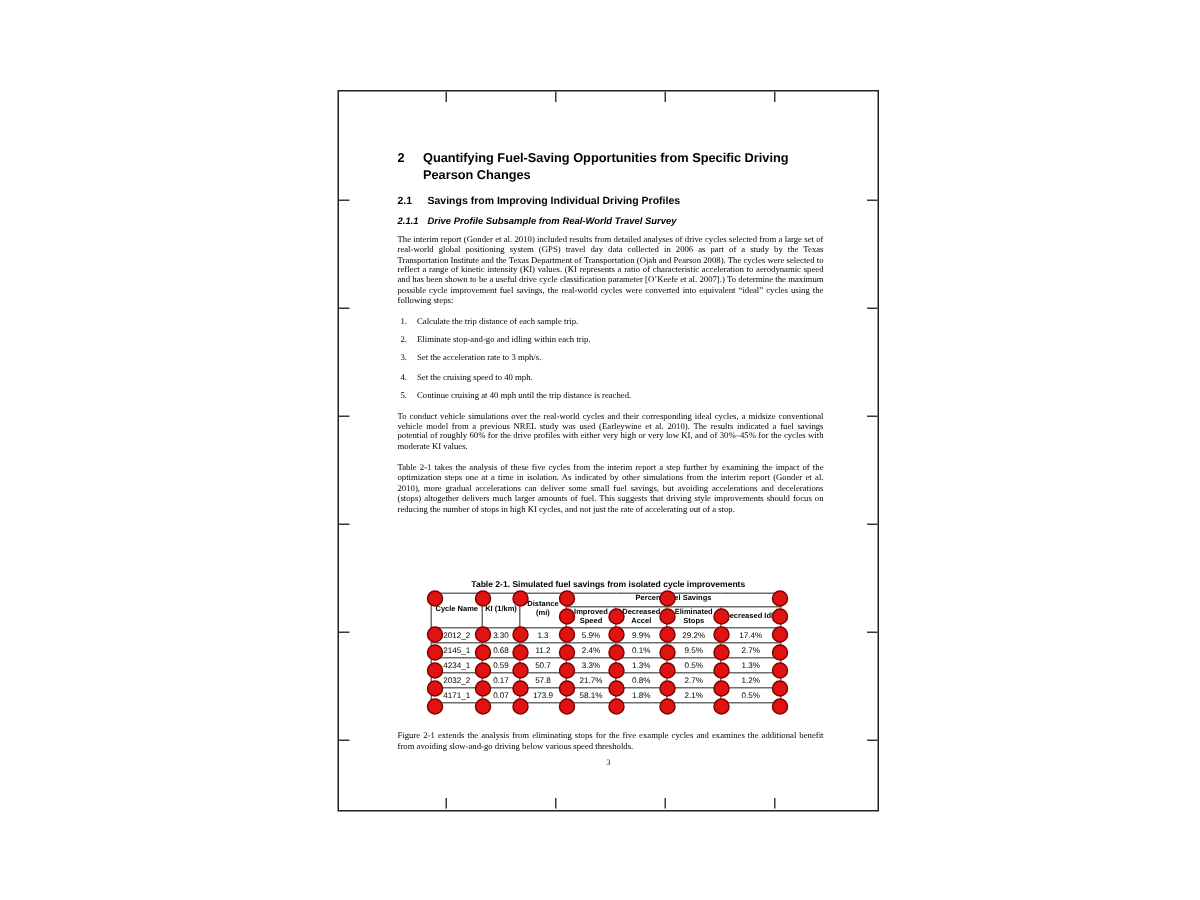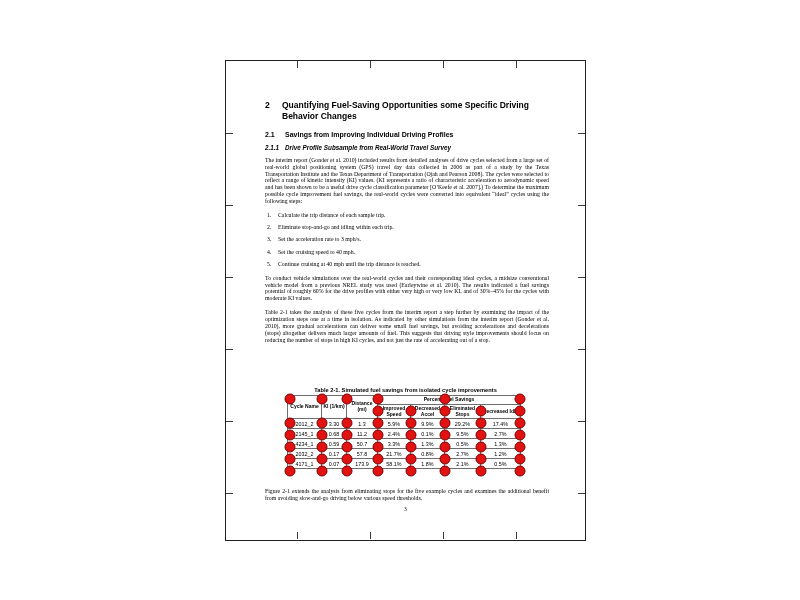--- a/index.html
+++ b/index.html
@@ -55,21 +55,21 @@
 <body>
 
 <div class="canvas">
 
   <div class="page">
 
     <div class="content">
 
       <div class="h1">
         <span class="num">2</span>
-        <span>Quantifying Fuel-Saving Opportunities some Specific Driving Behavior Changes</span>
+        <span>Quantifying Fuel-Saving Opportunities from Specific Driving Pearson Changes</span>
       </div>
 
       <div class="h2">
         <span class="num">2.1</span>
         <span>Savings from Improving Individual Driving Profiles</span>
       </div>
 
       <div class="h3">
         <span class="num">2.1.1</span>
         <span>Drive Profile Subsample from Real-World Travel Survey</span>

